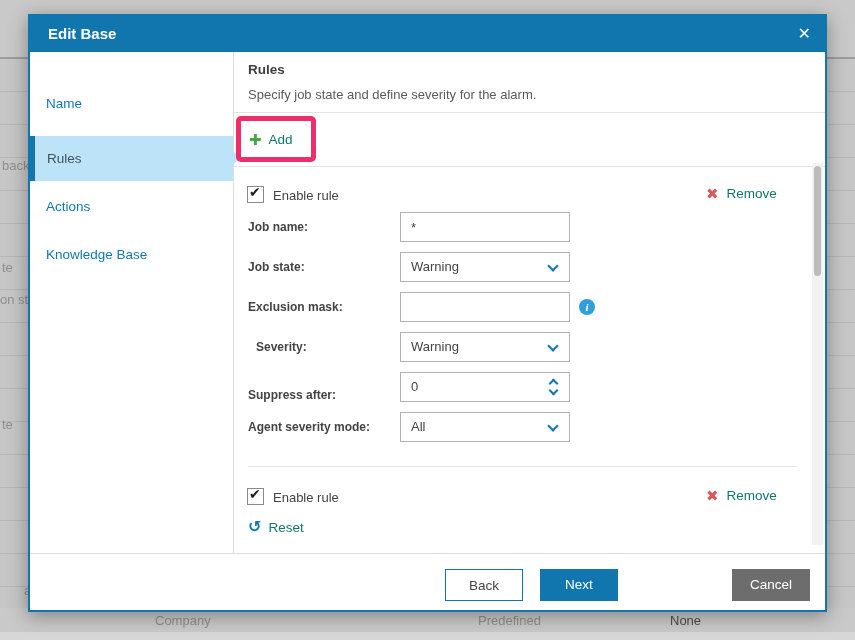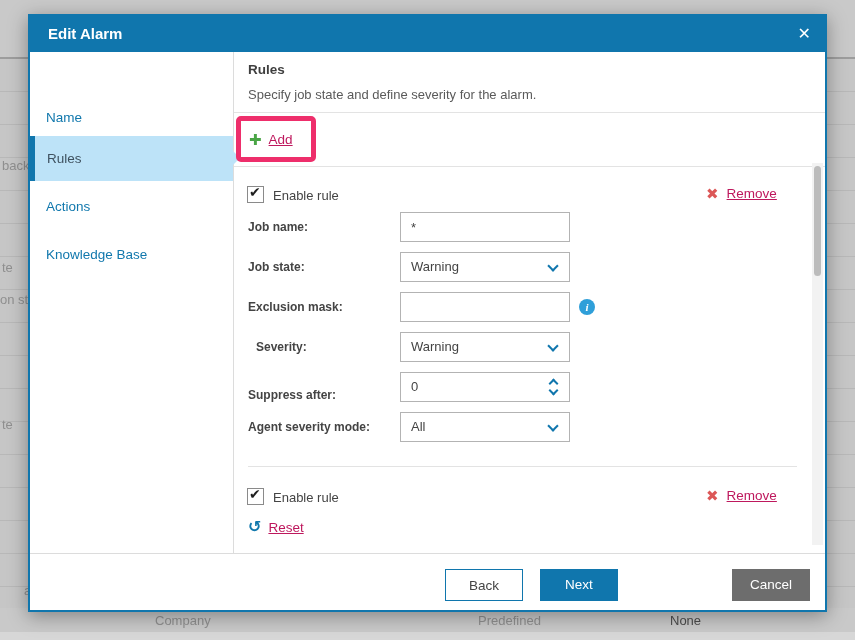--- a/index.html
+++ b/index.html
@@ -36,21 +36,21 @@
   .c-heading { position:absolute; left:218px; top:46px; font-size:13.5px; font-weight:700; color:#3f3f3f; }
   .c-subtitle { position:absolute; left:218px; top:71px; font-size:13px; color:#5a5a5a; }
   .divider { position:absolute; background:#e3e3e3; height:1px; }
   .div-1 { left:204px; right:0; top:96px; }
   .div-2 { left:204px; right:0; top:150px; }
   .div-3 { left:218px; width:549px; top:450px; }
 
   
   .add-btn { position:absolute; left:219px; top:112px; height:22px; display:flex; align-items:center; gap:7px; cursor:pointer; }
   .plus-ico { color:#4aa546; font-size:15px; font-weight:700; line-height:1; }
-  .link-txt { color:#be185d; font-size:13.5px;text-decoration:underline; }
+  .link-txt { color:#0f766e; font-size:13.5px; }
   .annotation { position:absolute; left:206px; top:100px; width:80px; height:46px;
     border:5px solid #ee2e6b; border-radius:5px; z-index:5; pointer-events:none; }
 
   
   .checkbox { position:absolute; width:17px; height:17px; background:#fff; border:1px solid #8a8a8a; cursor:pointer; }
   .checkbox .mark { position:absolute; left:1px; top:-3px; font-size:14px; color:#1e1e1e; }
   .cb-label { position:absolute; font-size:13px; color:#444; }
   .remove-btn { position:absolute; display:flex; align-items:center; gap:8px; cursor:pointer; }
   .x-ico { color:#dc5757; font-size:15px; font-weight:700; line-height:1; }
 
@@ -103,26 +103,26 @@
     <span class="bg-frag" style="left:2px;top:417px;">te</span>
     <span class="bg-frag" style="left:0px;top:583px;margin-left:24px;">ation</span>
     <span class="bg-cell" style="left:155px;">Company</span>
     <span class="bg-cell" style="left:478px;">Predefined</span>
     <span class="bg-cell dark" style="left:670px;">None</span>
   </div>
 
   <div class="dialog">
 
     <div class="dlg-header">
-      <span class="dlg-title">Edit Alarm</span>
+      <span class="dlg-title">Edit Base</span>
       <span class="dlg-close">✕</span>
     </div>
 
     <div class="sidebar"></div>
-    <div class="side-item" style="top:87px;">Name</div>
+    <div class="side-item" style="top:73px;">Name</div>
     <div class="side-item sel" style="top:120px;">Rules</div>
     <div class="sel-arrow" style="top:135px;"></div>
     <div class="side-item" style="top:176px;">Actions</div>
     <div class="side-item" style="top:224px;">Knowledge Base</div>
 
     <div class="c-heading">Rules</div>
     <div class="c-subtitle">Specify job state and define severity for the alarm.</div>
     <div class="divider div-1"></div>
 
     <div class="add-btn">

